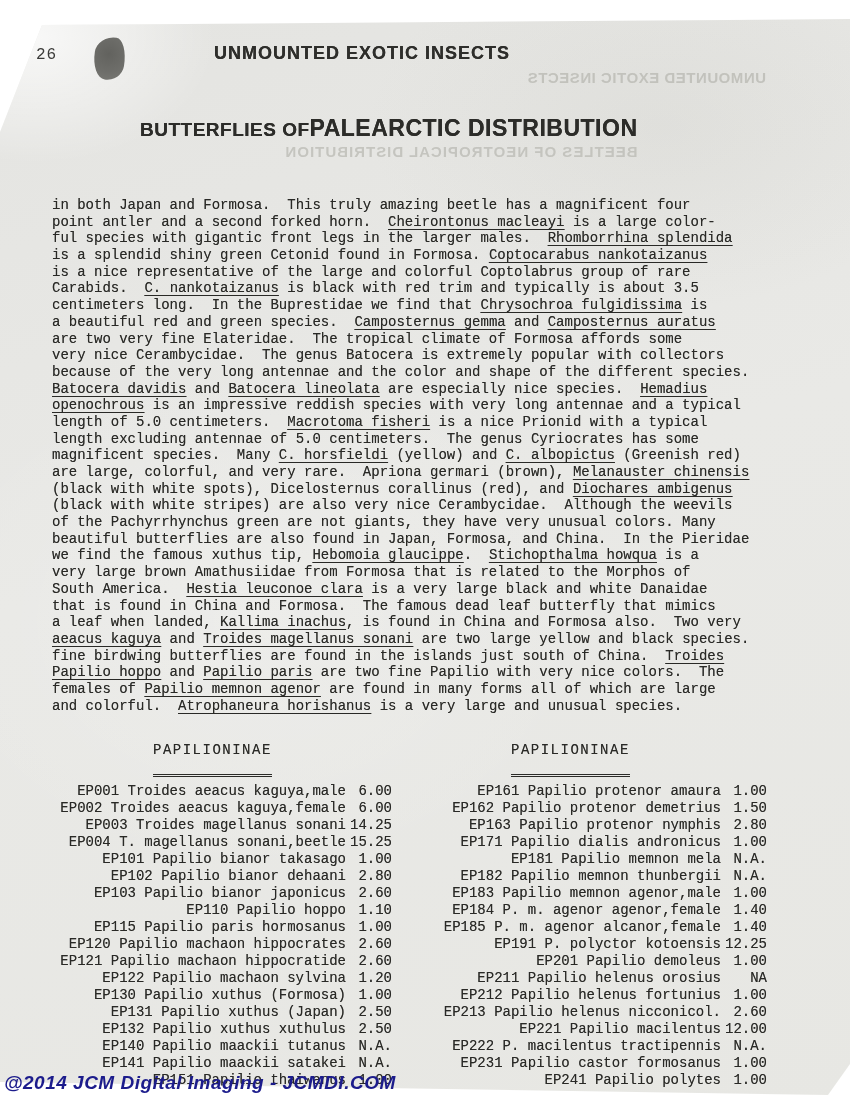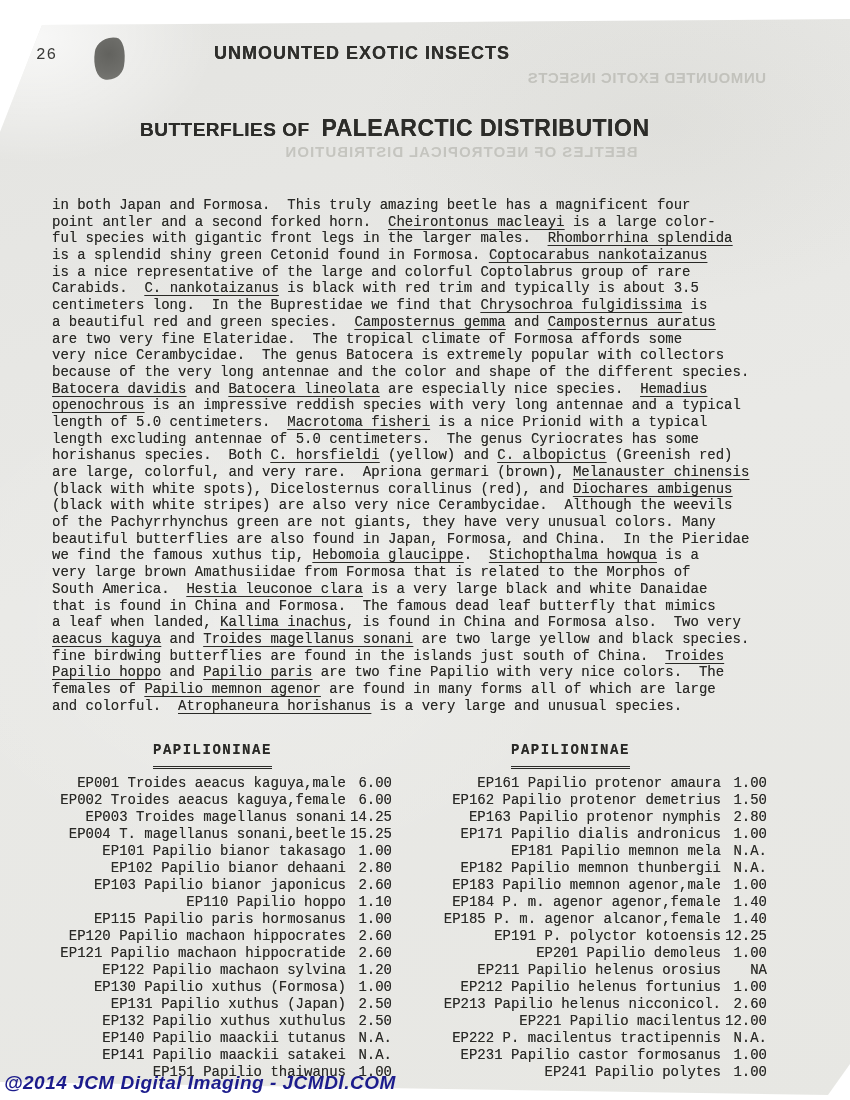--- a/index.html
+++ b/index.html
@@ -38,40 +38,40 @@
     position:absolute;
     font-family:"Liberation Sans","DejaVu Sans",sans-serif;
     font-weight:bold;color:#bdbdb7;
     transform:scaleX(-1);
     filter:blur(0.6px);
     text-align:center;white-space:nowrap;
   }
   .ghost1{left:548px;top:53px;width:218px;font-size:15px;letter-spacing:0.5px;opacity:0.85;}
   .ghost2{left:278px;top:127px;width:366px;font-size:15px;letter-spacing:1px;opacity:0.8;}
   .titlebar{
-    position:absolute;left:140px;top:99px;display:flex;align-items:baseline;gap:12px;
+    position:absolute;left:140px;top:99px;display:flex;align-items:baseline;gap:0;
     font-family:"Liberation Sans","DejaVu Sans",sans-serif;color:#2c2c29;
     text-shadow:0 0 0.5px #2c2c29;white-space:nowrap;
   }
   .title-prefix{font-weight:bold;font-size:19px;letter-spacing:0.5px;}
   .title-main{font-weight:bold;font-size:23px;letter-spacing:0.5px;}
   .bodytext{
     position:absolute;left:52px;top:181px;width:720px;
     font-size:14px;line-height:16.7px;color:#292926;
     text-shadow:0 0 0.3px rgba(41,41,38,0.55);
   }
   .bline{white-space:pre;height:16.7px;}
   .u{text-decoration:underline;text-underline-offset:3px;text-decoration-thickness:1.2px;}
   .listcol{position:absolute;top:726px;font-size:14px;color:#292926;
     text-shadow:0 0 0.3px rgba(41,41,38,0.55);}
   .listcol.left{left:55px;width:337px;}
   .listcol.right{left:437px;width:330px;}
   .listhead{
-    display:inline-block;font-weight:bold;letter-spacing:1.5px;
-    border-bottom:3px double #2b2b28;padding-bottom:8px;margin-bottom:6px;
+    display:inline-block;font-weight:normal;letter-spacing:1.5px;
+    border-bottom:3px double #2b2b28;padding-bottom:16px;margin-bottom:6px;
   }
   .listcol.left .listhead{margin-left:98px;}
   .listcol.right .listhead{margin-left:74px;}
   .lrow{display:flex;justify-content:flex-end;height:17px;white-space:pre;}
   .lname{flex:0 1 auto;overflow:visible;}
   .lprice{flex:0 0 auto;text-align:right;min-width:46px;}
   .watermark{
     position:absolute;left:4px;top:1072px;
     font-family:"Liberation Sans","DejaVu Sans",sans-serif;
     font-weight:bold;font-style:italic;font-size:19px;letter-spacing:0.5px;
@@ -101,21 +101,21 @@
       <div class="bline"><span>Carabids.  </span><span class="u">C. nankotaizanus</span><span> is black with red trim and typically is about 3.5</span></div>
       <div class="bline"><span>centimeters long.  In the Buprestidae we find that </span><span class="u">Chrysochroa fulgidissima</span><span> is</span></div>
       <div class="bline"><span>a beautiful red and green species.  </span><span class="u">Camposternus gemma</span><span> and </span><span class="u">Camposternus auratus</span></div>
       <div class="bline"><span>are two very fine Elateridae.  The tropical climate of Formosa affords some</span></div>
       <div class="bline"><span>very nice Cerambycidae.  The genus Batocera is extremely popular with collectors</span></div>
       <div class="bline"><span>because of the very long antennae and the color and shape of the different species.</span></div>
       <div class="bline"><span class="u">Batocera davidis</span><span> and </span><span class="u">Batocera lineolata</span><span> are especially nice species.  </span><span class="u">Hemadius</span></div>
       <div class="bline"><span class="u">openochrous</span><span> is an impressive reddish species with very long antennae and a typical</span></div>
       <div class="bline"><span>length of 5.0 centimeters.  </span><span class="u">Macrotoma fisheri</span><span> is a nice Prionid with a typical</span></div>
       <div class="bline"><span>length excluding antennae of 5.0 centimeters.  The genus Cyriocrates has some</span></div>
-      <div class="bline"><span>horishanus species.  Both </span><span class="u">C. horsfieldi</span><span> (yellow) and </span><span class="u">C. albopictus</span><span> (Greenish red)</span></div>
+      <div class="bline"><span>magnificent species.  Many </span><span class="u">C. horsfieldi</span><span> (yellow) and </span><span class="u">C. albopictus</span><span> (Greenish red)</span></div>
       <div class="bline"><span>are large, colorful, and very rare.  Apriona germari (brown), </span><span class="u">Melanauster chinensis</span></div>
       <div class="bline"><span>(black with white spots), Dicelosternus corallinus (red), and </span><span class="u">Diochares ambigenus</span></div>
       <div class="bline"><span>(black with white stripes) are also very nice Cerambycidae.  Although the weevils</span></div>
       <div class="bline"><span>of the Pachyrrhynchus green are not giants, they have very unusual colors. Many</span></div>
       <div class="bline"><span>beautiful butterflies are also found in Japan, Formosa, and China.  In the Pieridae</span></div>
       <div class="bline"><span>we find the famous xuthus tip, </span><span class="u">Hebomoia glaucippe</span><span>.  </span><span class="u">Stichopthalma howqua</span><span> is a</span></div>
       <div class="bline"><span>very large brown Amathusiidae from Formosa that is related to the Morphos of</span></div>
       <div class="bline"><span>South America.  </span><span class="u">Hestia leuconoe clara</span><span> is a very large black and white Danaidae</span></div>
       <div class="bline"><span>that is found in China and Formosa.  The famous dead leaf butterfly that mimics</span></div>
       <div class="bline"><span>a leaf when landed, </span><span class="u">Kallima inachus</span><span>, is found in China and Formosa also.  Two very</span></div>

